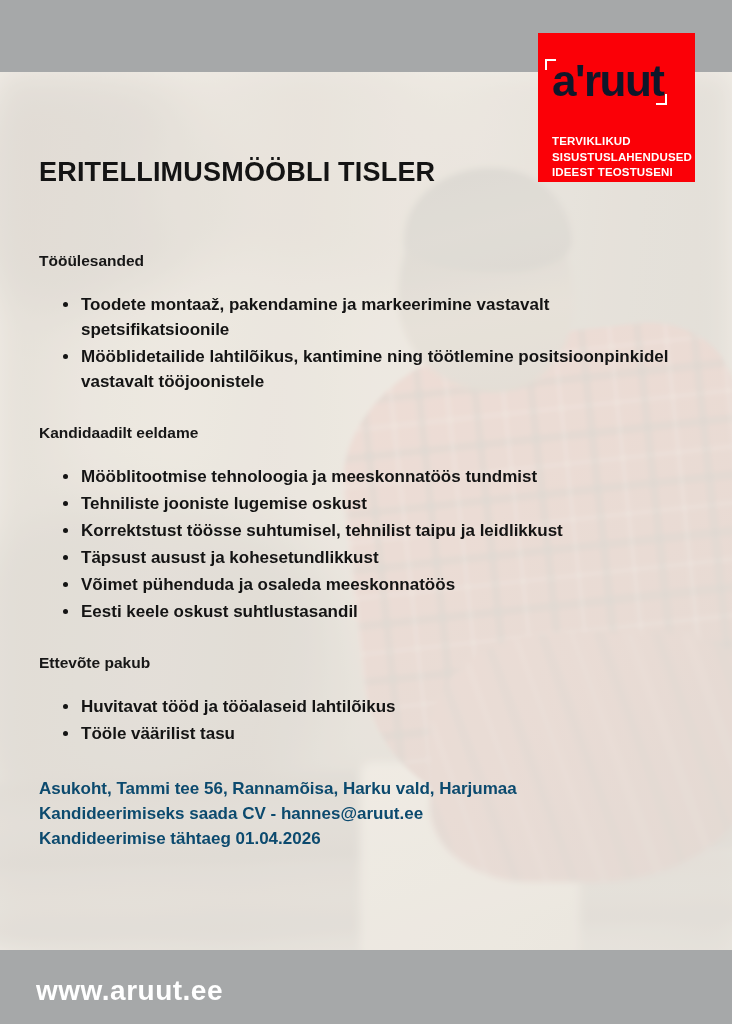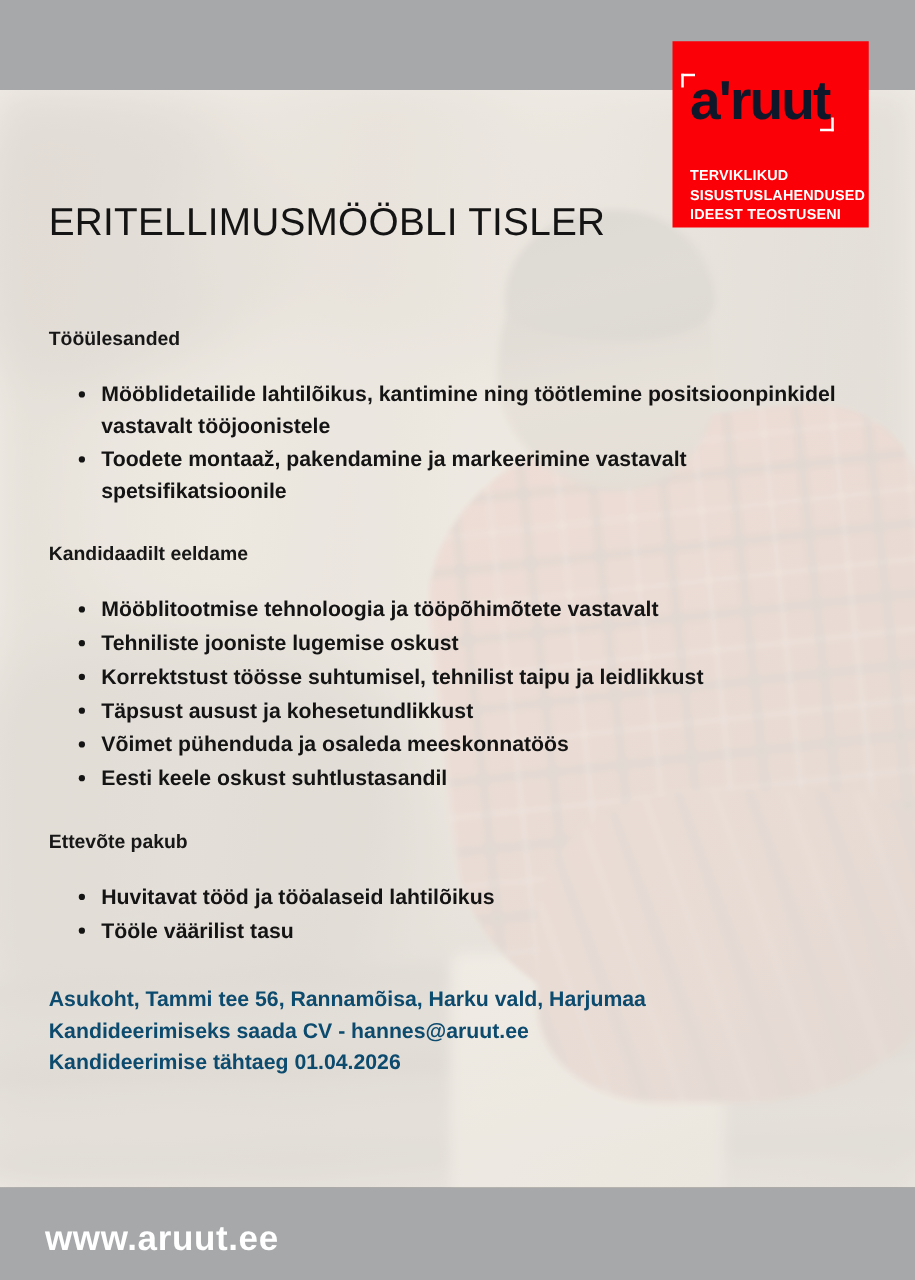--- a/index.html
+++ b/index.html
@@ -247,37 +247,37 @@
   .content {
     position: absolute;
     left: 0; top: 0;
     width: 732px; height: 1024px;
     z-index: 8;
   }
   .job-title {
     position: absolute;
     left: 39px;
     top: 139px;
-    font-size: 31px;
-    font-weight: 400;
+    font-size: 27px;
+    font-weight: 700;
     color: #141414;
     letter-spacing: .2px;
   }
   .sections {
     position: absolute;
     left: 39px;
     top: 248px;
     width: 655px;
   }
   .section { margin-bottom: 2px; }
   .section-heading {
     font-size: 15.5px;
     font-weight: 700;
     color: #171717;
-    margin: 15px 0 22px 0;
+    margin: 4px 0 22px 0;
   }
   .bullets {
     margin: 0 0 30px 0;
     padding: 0 0 0 24px;
     list-style: none;
   }
   .bullets li {
     position: relative;
     font-size: 17px;
     font-weight: 600;
@@ -353,29 +353,29 @@
   </div>
 
   <div class="content">
     <h1 class="job-title">ERITELLIMUSMÖÖBLI TISLER</h1>
 
     <div class="sections">
 
       <div class="section">
         <div class="section-heading">Tööülesanded</div>
         <ul class="bullets">
+          <li>Toodete montaaž, pakendamine ja markeerimine vastavalt spetsifikatsioonile</li>
           <li>Mööblidetailide lahtilõikus, kantimine ning töötlemine positsioonpinkidel vastavalt tööjoonistele</li>
-          <li>Toodete montaaž, pakendamine ja markeerimine vastavalt spetsifikatsioonile</li>
         </ul>
       </div>
 
       <div class="section">
         <div class="section-heading">Kandidaadilt eeldame</div>
         <ul class="bullets">
-          <li>Mööblitootmise tehnoloogia ja tööpõhimõtete vastavalt</li>
+          <li>Mööblitootmise tehnoloogia ja meeskonnatöös tundmist</li>
           <li>Tehniliste jooniste lugemise oskust</li>
           <li>Korrektstust töösse suhtumisel, tehnilist taipu ja leidlikkust</li>
           <li>Täpsust ausust ja kohesetundlikkust</li>
           <li>Võimet pühenduda ja osaleda meeskonnatöös</li>
           <li>Eesti keele oskust suhtlustasandil</li>
         </ul>
       </div>
 
       <div class="section">
         <div class="section-heading">Ettevõte pakub</div>

